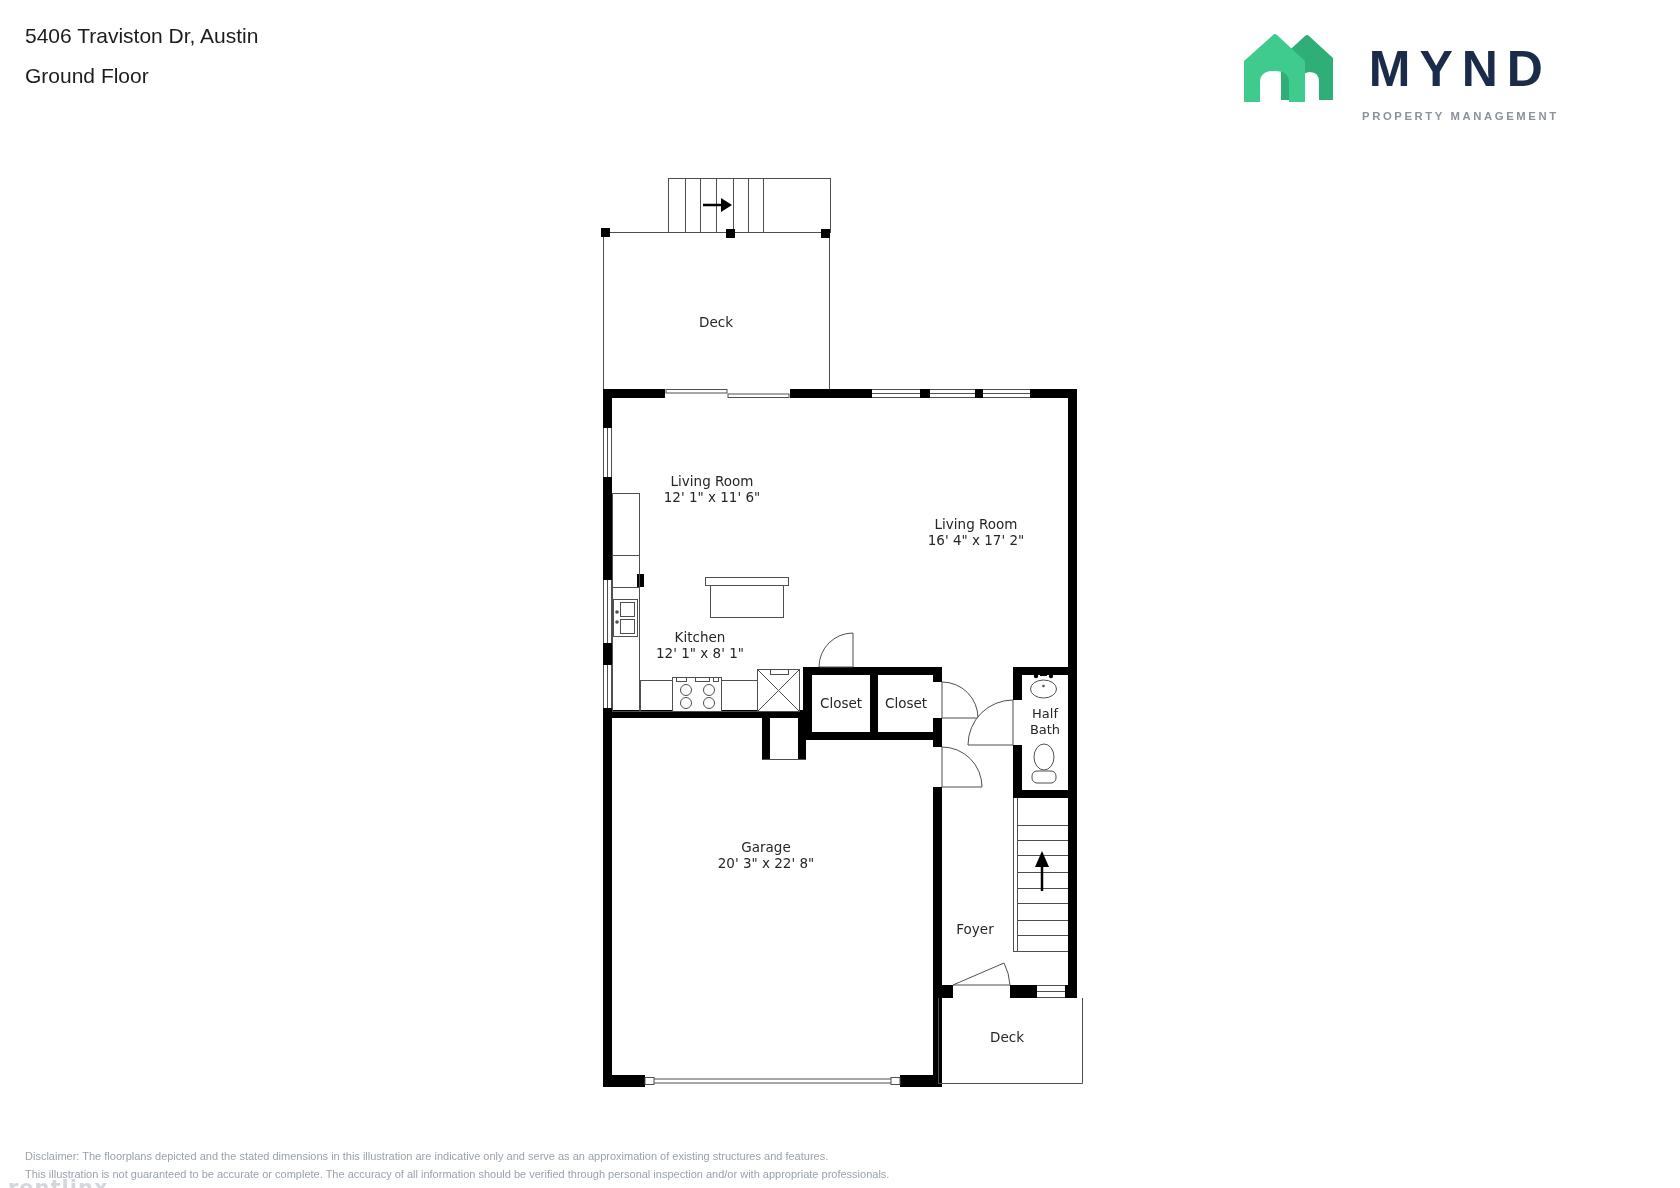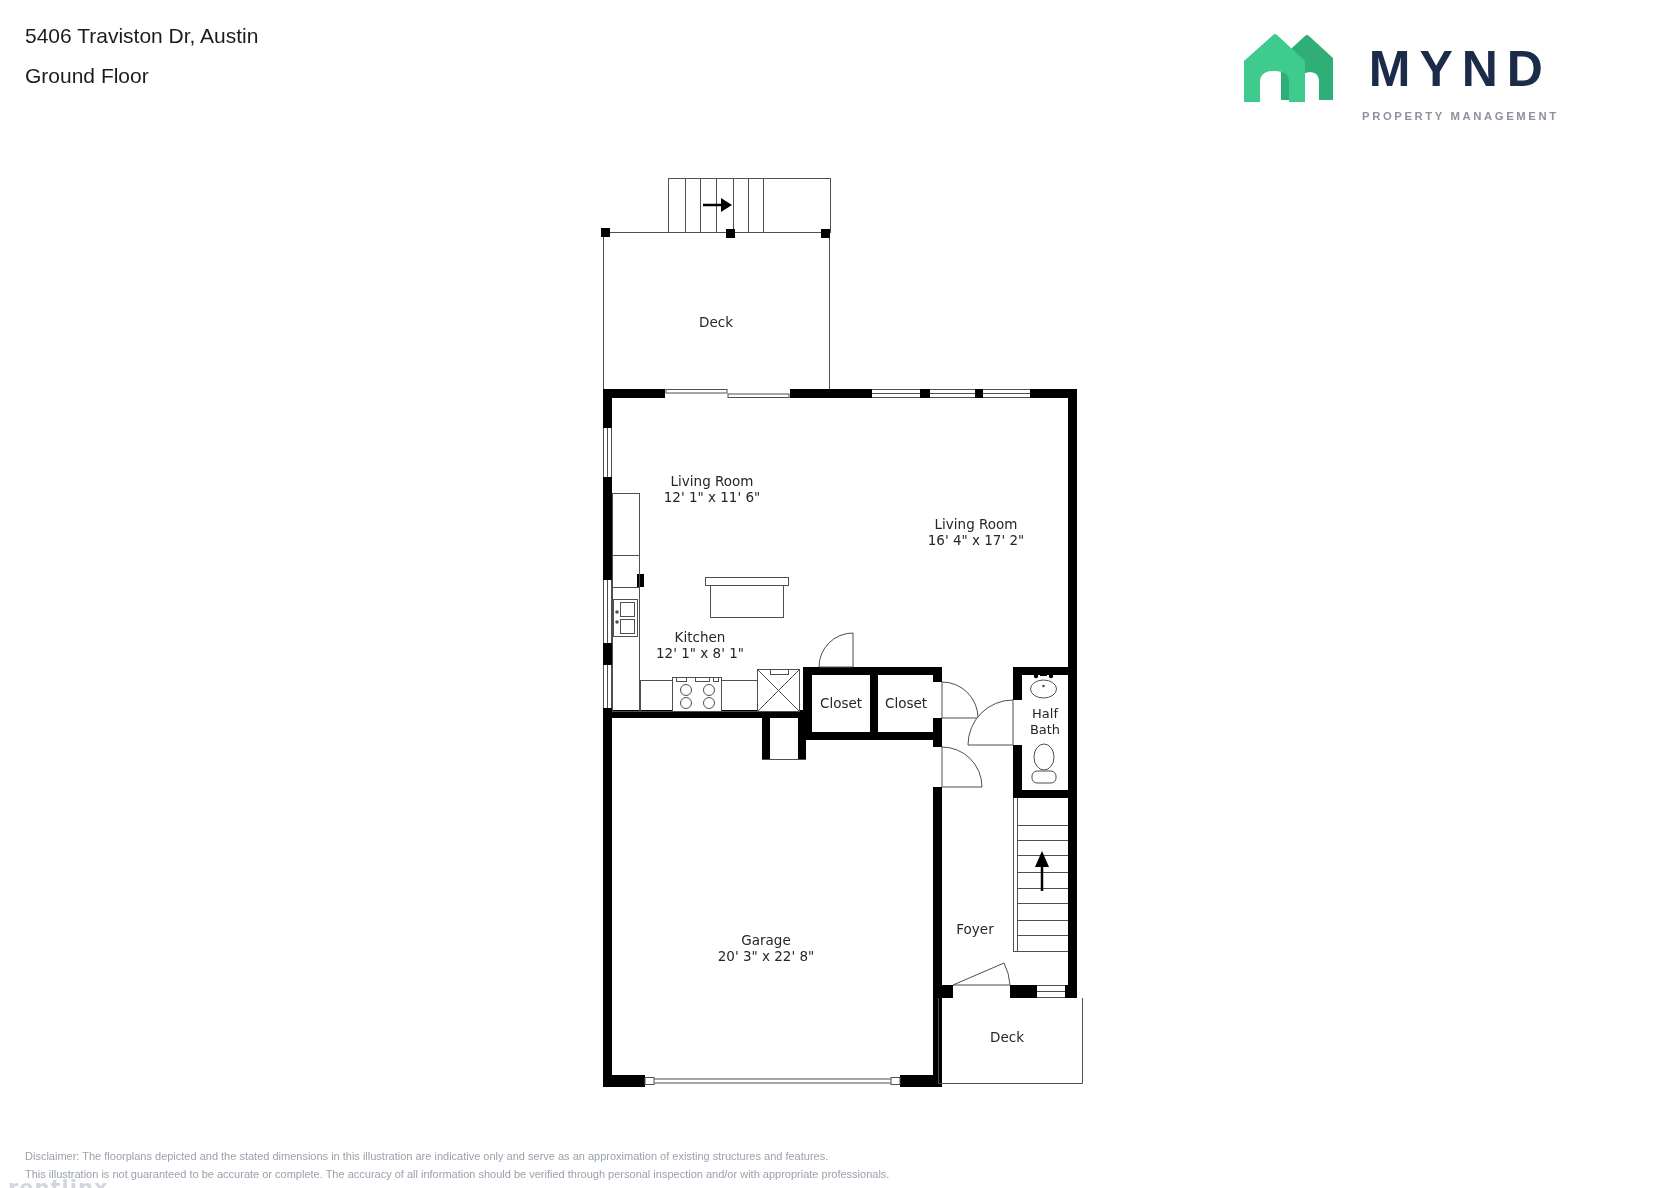--- a/index.html
+++ b/index.html
@@ -249,21 +249,21 @@
 </div>
 <div class="lbl" style="left:841px;top:703px">
   <div class="rname">Closet</div>
 </div>
 <div class="lbl" style="left:906px;top:703px">
   <div class="rname">Closet</div>
 </div>
 <div class="lbl wrap" style="left:1045px;top:722px">
   <div class="rname">Half Bath</div>
 </div>
-<div class="lbl" style="left:766px;top:948px">
+<div class="lbl" style="left:766px;top:855px">
   <div class="rname">Garage</div>
     <div class="rdims">20' 3" x 22' 8"</div>
 </div>
 <div class="lbl" style="left:975px;top:929px">
   <div class="rname">Foyer</div>
 </div>
 <div class="lbl" style="left:1007px;top:1037px">
   <div class="rname">Deck</div>
 </div>
 

